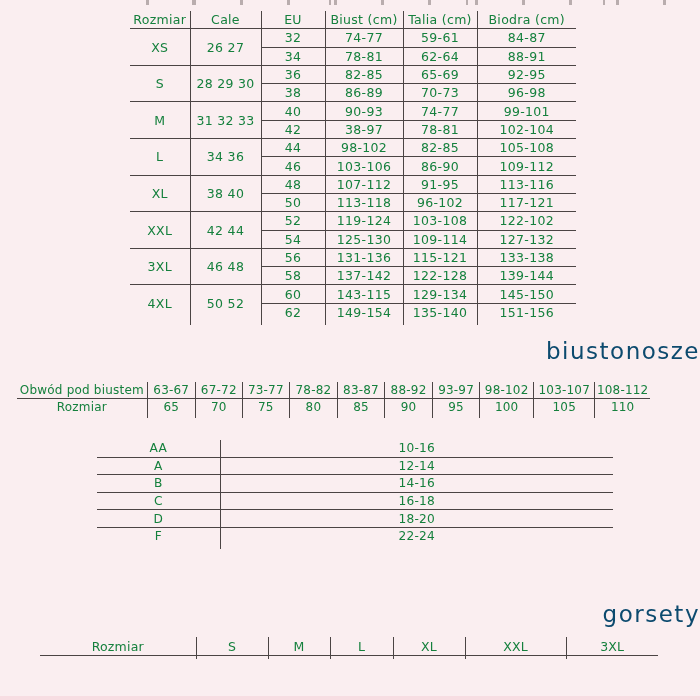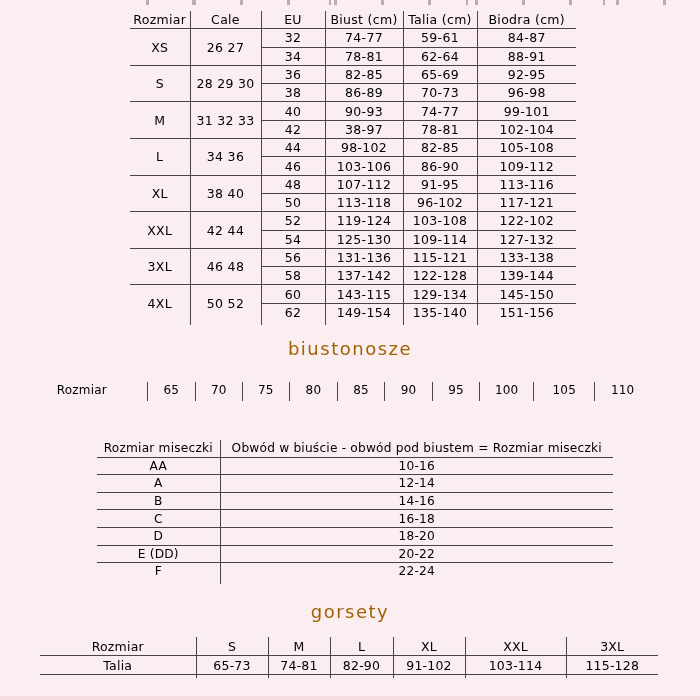--- a/index.html
+++ b/index.html
@@ -1,21 +1,21 @@
 <!DOCTYPE html>
 <html><head>
 <meta charset="utf-8">
 <style>
   html,body{margin:0;padding:0}
   body{
     position:relative;width:700px;height:700px;overflow:hidden;
     background:#faeef0;color:#3e3a3a;
     font-family:"DejaVu Sans","Liberation Sans",sans-serif;
   }
-  table{border-collapse:collapse;table-layout:fixed;position:absolute;color:#000000}
+  table{border-collapse:collapse;table-layout:fixed;position:absolute;color:#15803d}
   td,th{padding:0;margin:0;text-align:center;vertical-align:middle;font-weight:normal;white-space:nowrap;overflow:visible}
 
   
   .main{left:130px;top:11px;width:446px;font-size:12.5px;letter-spacing:.3px}
   .main th,.main td{border-right:1.4px solid #4b4444;border-bottom:1.4px solid #4b4444;height:17.3px}
   .main tr>*:last-child{border-right:none}
   .main .nb{border-bottom:none !important}
   .main .tail td{height:4px;border-bottom:none}
 
   
@@ -33,21 +33,21 @@
   .cups .tail td{height:4px;border-bottom:none}
 
   
   .corsets{left:40px;top:637px;width:618px;font-size:12.5px;letter-spacing:.2px}
   .corsets td{border-right:1.4px solid #4b4444;height:18px}
   .corsets tr.hb td{border-bottom:1.4px solid #4b4444}
   .corsets tr>td:last-child{border-right:none}
   .corsets .tail td{height:3px}
 
   
-  .heading{position:absolute;left:0;width:100%;text-align:center;font-size:18px;letter-spacing:1.5px;color:#a16207}
+  .heading{position:absolute;left:0;width:100%;text-align:right;font-size:23px;letter-spacing:1.5px;color:#0c4a6e}
   .heading.bras-h{top:338px}
   .heading.corsets-h{top:601px}
 
   
   .remnant{
     position:absolute;top:0;left:128px;width:562px;height:5px;opacity:.45;
     background:
       repeating-linear-gradient(90deg, transparent 0 18px, #6b5f60 18px 21px, transparent 21px 47px),
       repeating-linear-gradient(90deg, transparent 0 64px, #6b5f60 64px 66px, transparent 66px 137px);
   }
@@ -217,20 +217,33 @@
       <col style="width:47px">
     <col style="width:48px">
       <col style="width:47px">
       <col style="width:48px">
       <col style="width:47px">
     <col style="width:54px">
       <col style="width:61px">
       <col style="width:55px">
   </colgroup>
   <tbody>
+      <tr class="r1">
+    <td>Obwód pod biustem</td>
+    <td>63-67</td>
+    <td>67-72</td>
+    <td>73-77</td>
+    <td>78-82</td>
+    <td>83-87</td>
+    <td>88-92</td>
+    <td>93-97</td>
+    <td>98-102</td>
+    <td>103-107</td>
+    <td>108-112</td>
+  </tr>
   <tr>
     <td>Rozmiar</td>
     <td>65</td>
     <td>70</td>
     <td>75</td>
     <td>80</td>
     <td>85</td>
     <td>90</td>
     <td>95</td>
     <td>100</td>
@@ -252,47 +265,39 @@
   </tr>
 </tbody>
   </table>
 
 <table class="cups">
   <colgroup>
       <col style="width:123px">
       <col style="width:393px">
     </colgroup>
   <tbody>
-      <tr>
-    <th>Rozmiar miseczki</th>
-    <th>Obwód w biuście - obwód pod biustem = Rozmiar miseczki</th>
-  </tr>
   <tr>
     <td>AA</td>
     <td>10-16</td>
   </tr>
   <tr>
     <td>A</td>
     <td>12-14</td>
   </tr>
   <tr>
     <td>B</td>
     <td>14-16</td>
   </tr>
   <tr>
     <td>C</td>
     <td>16-18</td>
   </tr>
   <tr>
     <td>D</td>
     <td>18-20</td>
-  </tr>
-  <tr>
-    <td>E (DD)</td>
-    <td>20-22</td>
   </tr>
   <tr>
     <td class="nb">F</td>
     <td class="nb">22-24</td>
   </tr>
   <tr class="tail">
     <td></td>
         <td></td>
   </tr>
 </tbody>
@@ -313,29 +318,20 @@
   <tbody>
       <tr class="hb">
     <td>Rozmiar</td>
     <td>S</td>
     <td>M</td>
     <td>L</td>
     <td>XL</td>
     <td>XXL</td>
     <td>3XL</td>
   </tr>
-  <tr class="hb">
-    <td>Talia</td>
-    <td>65-73</td>
-    <td>74-81</td>
-    <td>82-90</td>
-    <td>91-102</td>
-    <td>103-114</td>
-    <td>115-128</td>
-  </tr>
   <tr class="tail">
     <td></td>
         <td></td>
     <td></td>
         <td></td>
     <td></td>
         <td></td>
     <td></td>
   </tr>
 </tbody>

